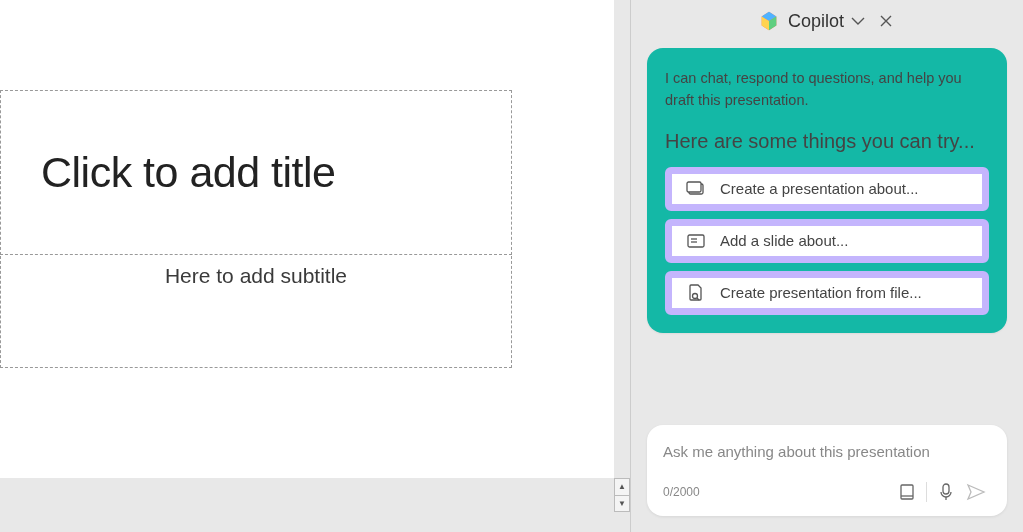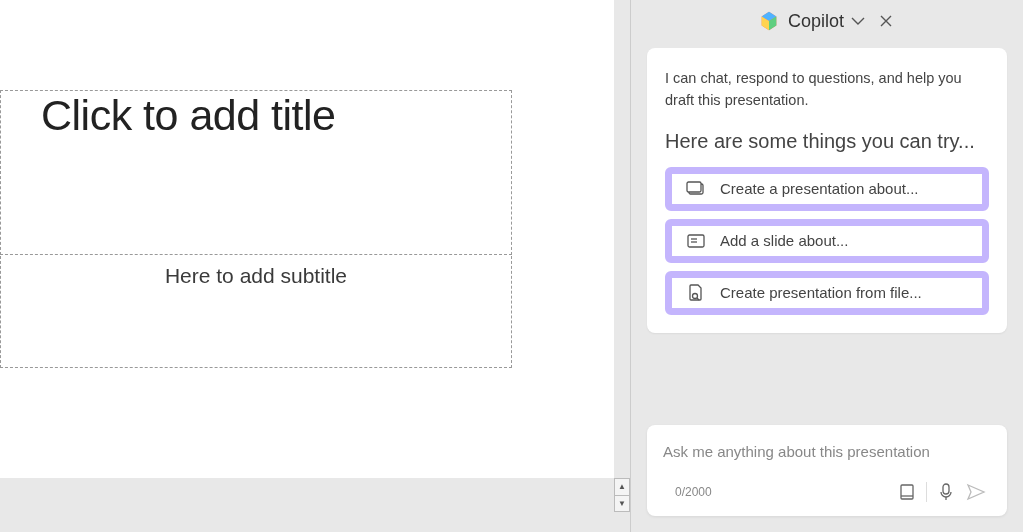--- a/index.html
+++ b/index.html
@@ -26,20 +26,21 @@
   background: #fff;
 }
 .title-placeholder {
   position: absolute;
   left: 0;
   top: 90px;
   width: 512px;
   height: 165px;
   border: 1px dashed #999;
   display: flex;
+  align-items: center;
   padding-left: 40px;
 }
 .title-text {
   font-size: 43px;
   color: #222;
   letter-spacing: -0.5px;
 }
 .subtitle-placeholder {
   position: absolute;
   left: 0;
@@ -110,22 +111,22 @@
   cursor: pointer;
 }
 .copilot-body {
   flex: 1;
   padding: 0 16px 16px 16px;
   display: flex;
   flex-direction: column;
   overflow: hidden;
 }
 .intro-card {
-  background: #ffffff;
-  border-radius: 8px;
+  background: #14b8a6;
+  border-radius: 16px;
   padding: 20px 18px 18px 18px;
   box-shadow: 0 1px 2px rgba(0,0,0,0.06);
   margin-top: 6px;
 }
 .intro-text {
   font-size: 14.5px;
   color: #444;
   line-height: 1.5;
   margin-bottom: 18px;
 }
@@ -154,33 +155,32 @@
   height: 20px;
   margin-right: 14px;
   display: flex;
   align-items: center;
   justify-content: center;
   color: #555;
 }
 .spacer { flex: 1; }
 .input-card {
   background: #fff;
-  border-radius: 8px;
+  border-radius: 16px;
   padding: 14px 16px 10px 16px;
   box-shadow: 0 1px 3px rgba(0,0,0,0.08);
 }
 .input-row {
   font-size: 15px;
   color: #888;
   padding: 4px 0 18px 0;
 }
 .input-bottom {
   display: flex;
   align-items: center;
-  margin-left: 12px;
 }
 .char-count {
   font-size: 12px;
   color: #888;
   flex: 1;
 }
 .ib-btn {
   width: 30px;
   height: 28px;
   display: flex;

